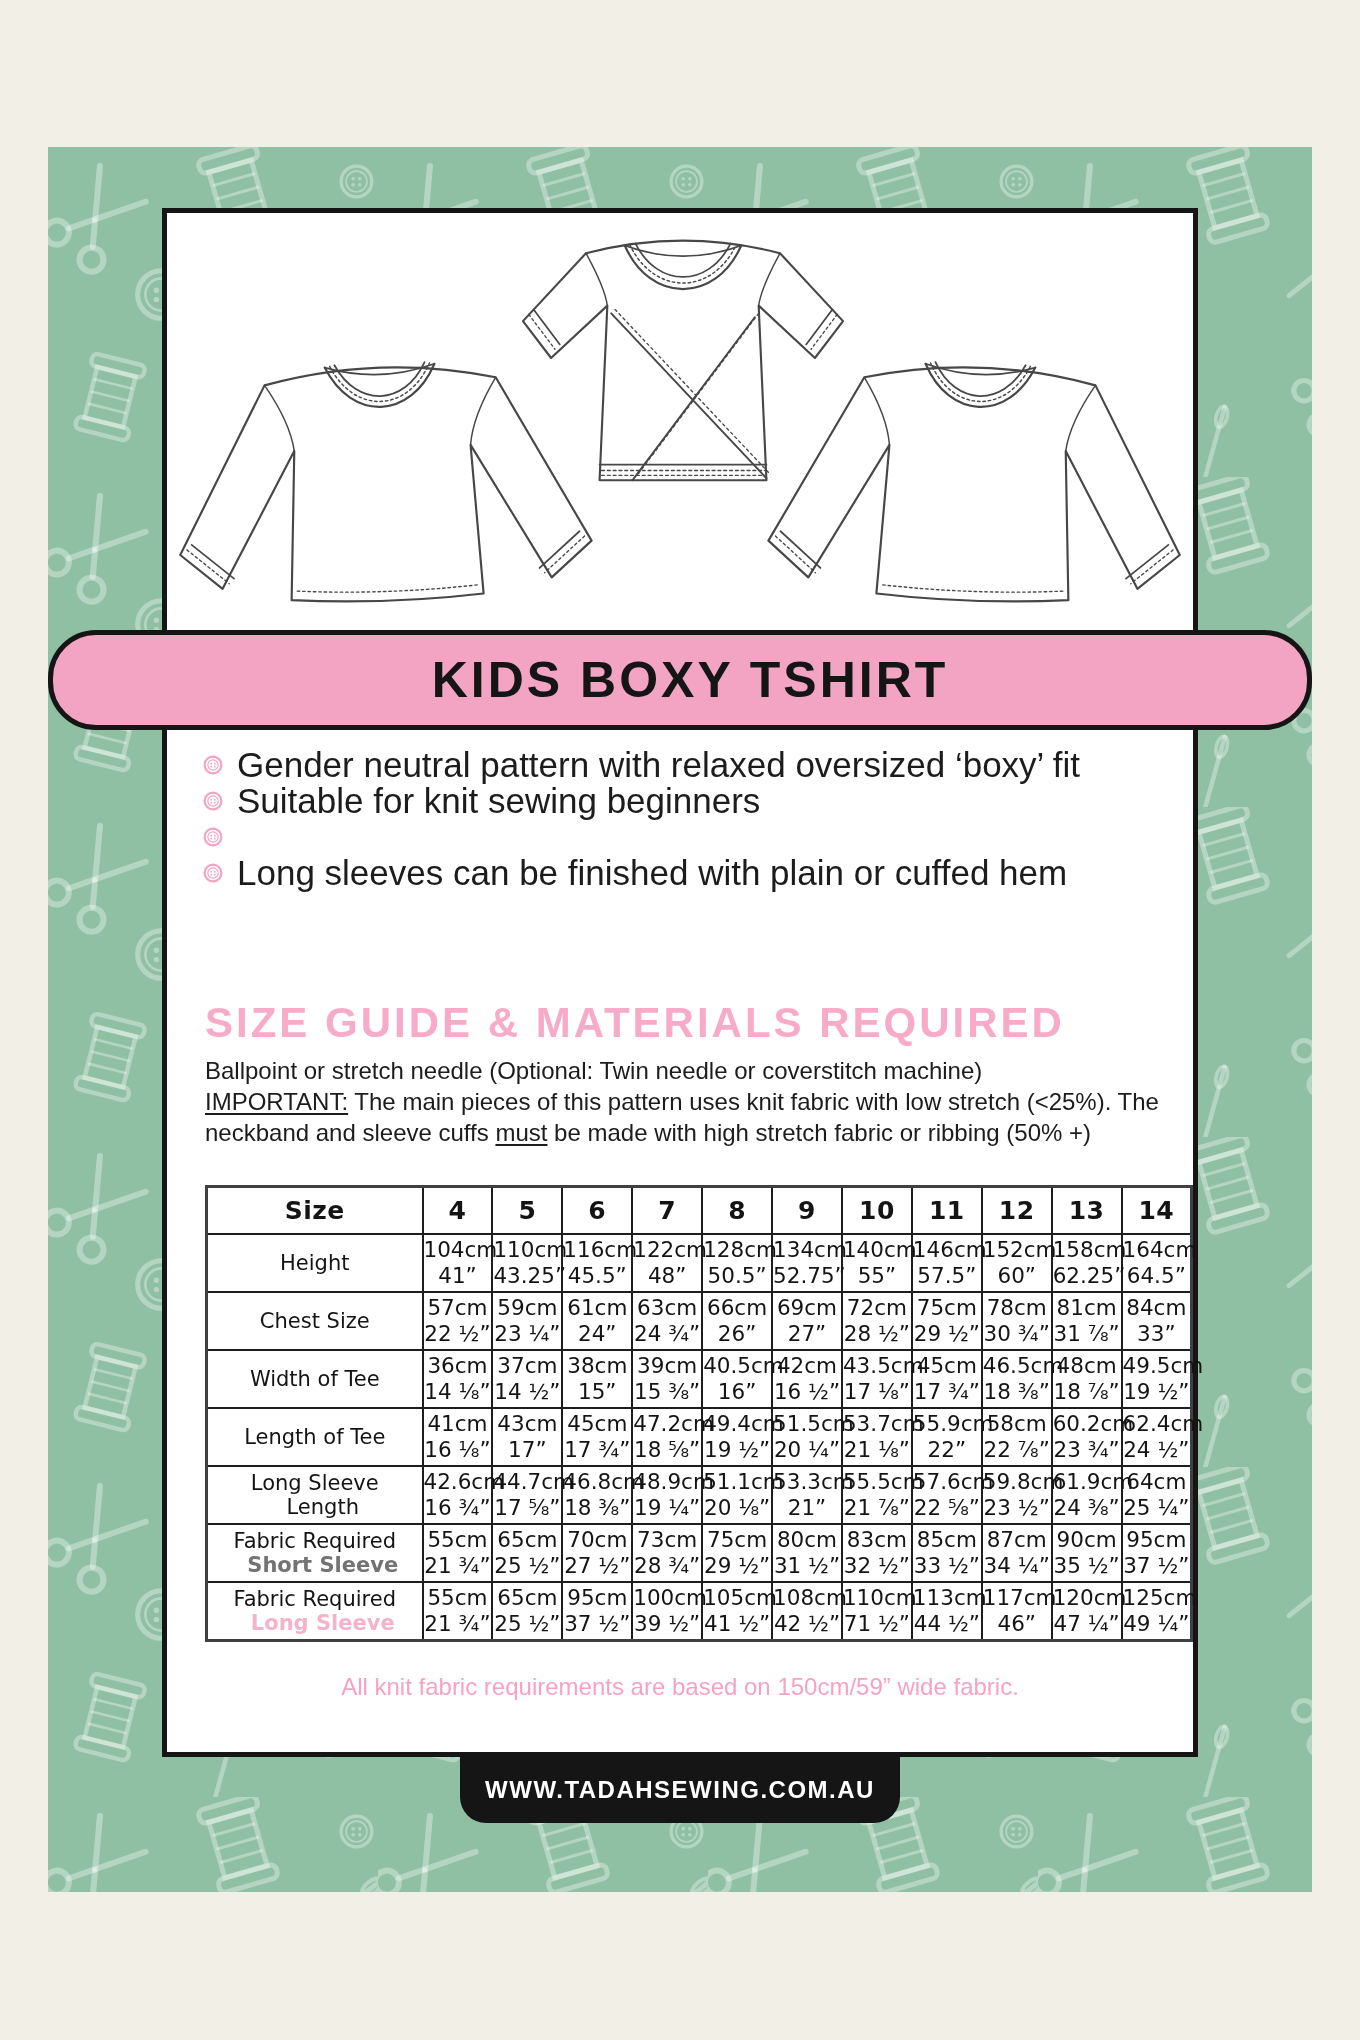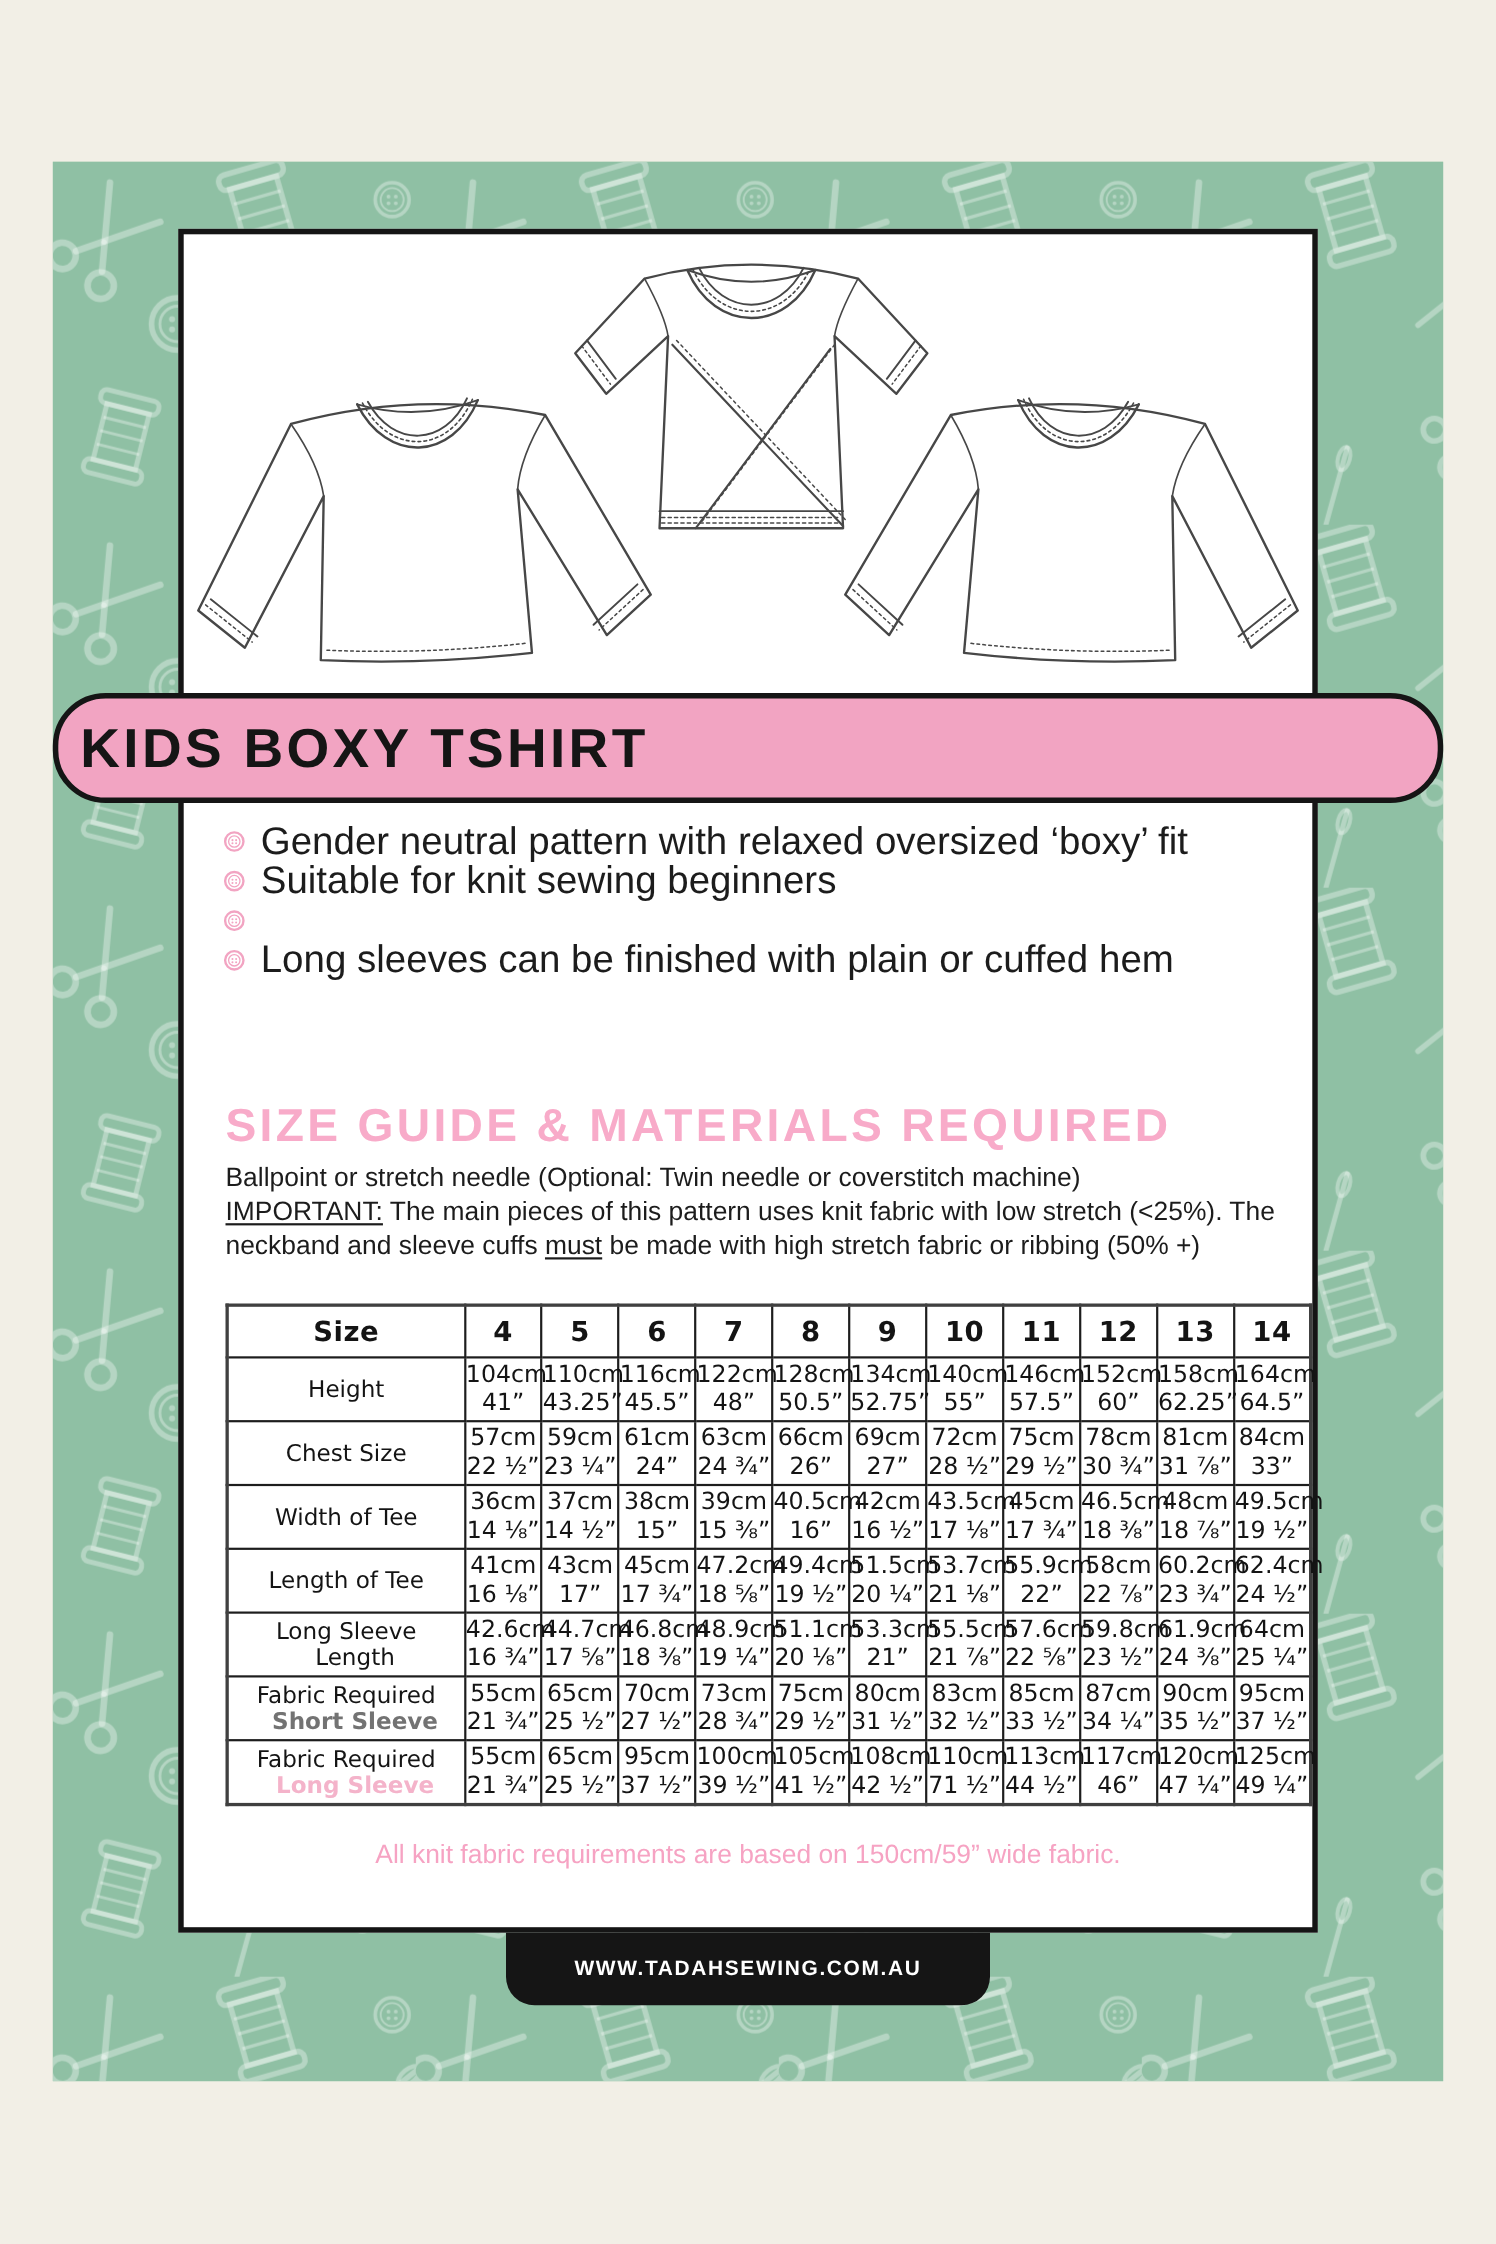--- a/index.html
+++ b/index.html
@@ -17,21 +17,21 @@
   .pattern-bg{position:absolute;left:0;top:0;}
   .card{
     position:absolute;left:114px;top:61px;width:1026px;height:1539px;
     background:#ffffff;border:5px solid #151515;
   }
   .drawings{position:absolute;left:0;top:0;width:1026px;height:420px;}
   .banner{
     position:absolute;left:0;top:483px;width:1264px;height:100px;
     box-sizing:border-box;
     background:#f2a4c2;border:5px solid #151515;border-radius:48px;
-    display:flex;align-items:center;
+    display:flex;align-items:center;justify-content:center;
     z-index:5;
     padding-left:20px;
   }
   .banner h1{
     margin:0;font-size:50px;font-weight:bold;letter-spacing:3px;
     color:#151515;font-family:"Liberation Sans", sans-serif;
   }
   .feature-list{
     position:absolute;left:36px;top:534px;margin:0;padding:0;list-style:none;
     width:960px;
@@ -72,21 +72,21 @@
     position:absolute;left:0;top:1460px;width:1026px;margin:0;
     text-align:center;font-size:24px;color:#f6a3c3;
   }
   .url-pill{
     position:absolute;left:412px;top:1610px;width:440px;height:66px;
     background:#151515;border-radius:0 0 26px 26px;
     display:flex;align-items:center;justify-content:center;
     z-index:4;
   }
   .url-pill span{
-    color:#ffffff;font-size:19px;font-weight:bold;letter-spacing:1.5px;
+    color:#ffffff;font-size:24px;font-weight:bold;letter-spacing:1.5px;
   }
 </style>
 </head>
 <body>
 
 <div class="green-panel">
 
   <svg class="pattern-bg" width="1264" height="1745" aria-hidden="true">
     <defs>
       <g id="ic-scissors" fill="none" stroke="#ffffff" stroke-opacity="0.34" stroke-width="6" stroke-linecap="round">

